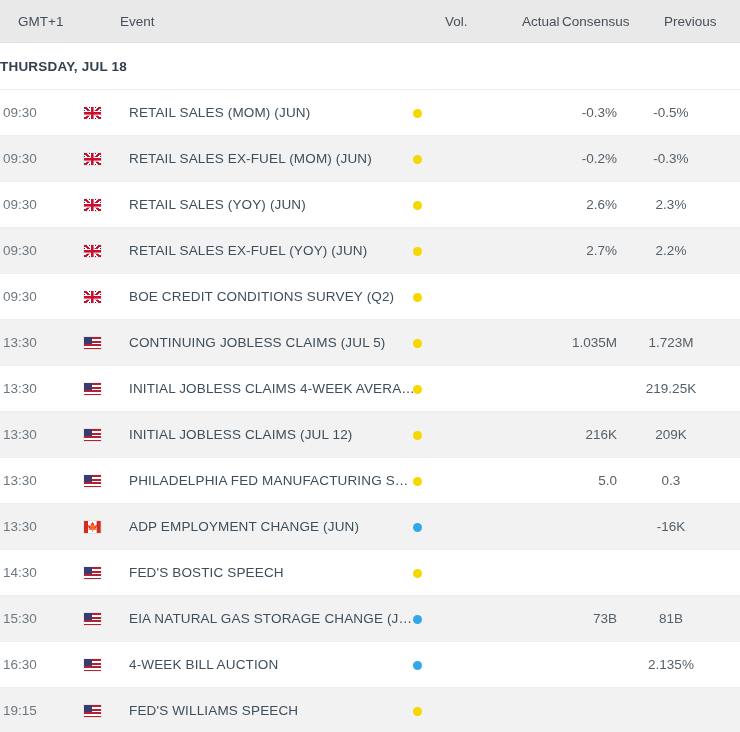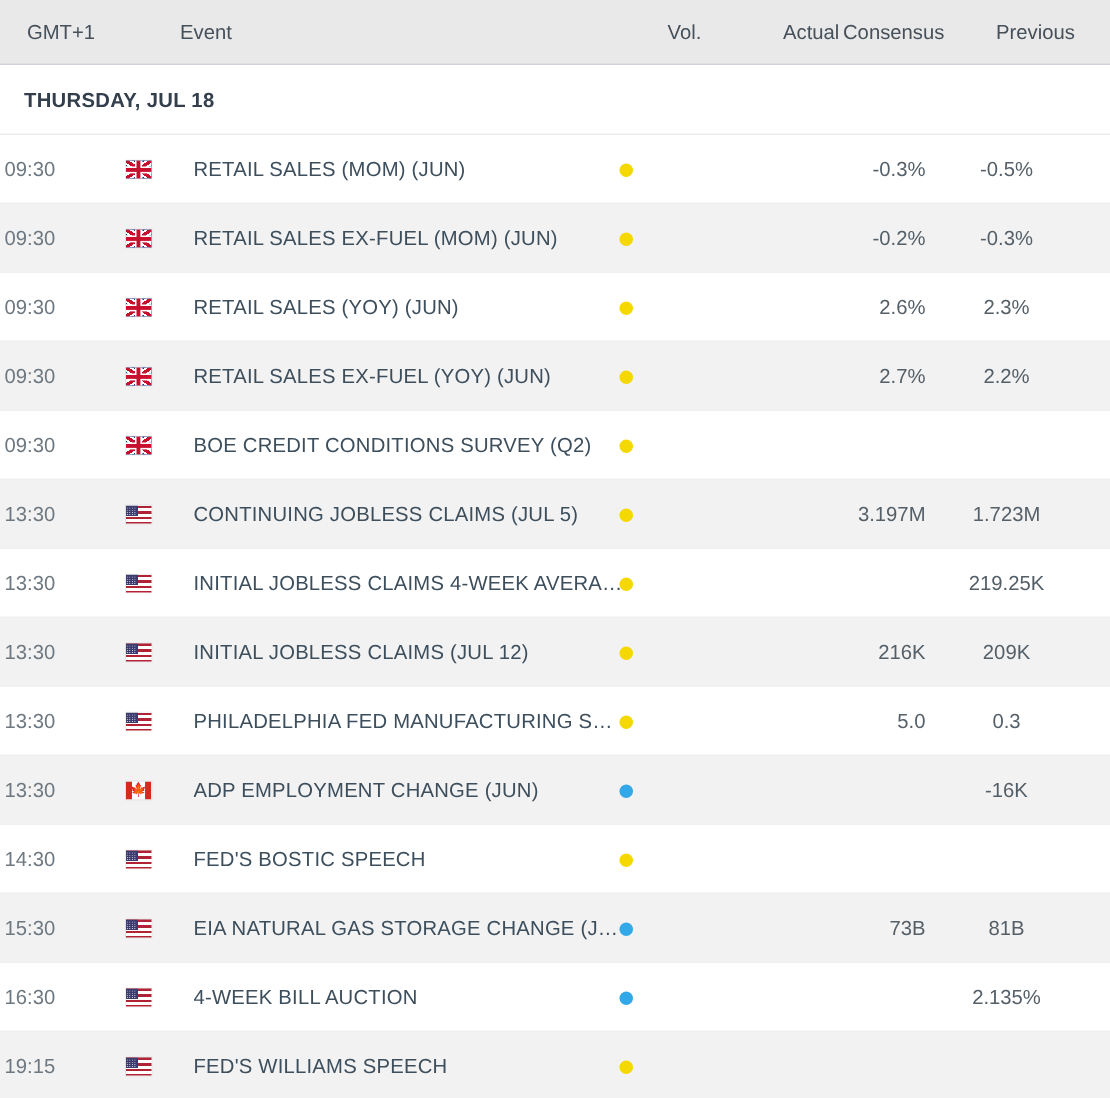--- a/index.html
+++ b/index.html
@@ -39,21 +39,21 @@
   .h-event    { left: 120px; }
   .h-vol      { left: 413px; margin-left: 32px; }
   .h-actual   { left: 478px; margin-left: 44px; }
   .h-cons     { left: 562px; }
   .h-prev     { left: 664px; }
 
   
   .date-heading {
     height: 47px;
     line-height: 47px;
-    padding-left: 16px;
+    padding-left: 0px;
     font-size: 13.5px;
     font-weight: bold;
     color: #333f4d;
     letter-spacing: 0.2px;
     background: #ffffff;
     white-space: nowrap;
     border-bottom: 1px solid #ececec;
   }
 
   
@@ -304,21 +304,21 @@
         <div class="cell c-prev"></div>
       </div>
       <div class="row alt">
         <div class="cell c-time">13:30</div>
         <div class="cell c-flag"><span class="flag flag-us"></span></div>
         <div class="cell c-event">CONTINUING JOBLESS CLAIMS (JUL 5)</div>
         <div class="cell c-vol">
           <span class="dot" style="background: rgb(245, 216, 0);"></span>
         </div>
         <div class="cell c-actual"></div>
-        <div class="cell c-cons">3.197M</div>
+        <div class="cell c-cons">1.035M</div>
         <div class="cell c-prev">1.723M</div>
       </div>
       <div class="row">
         <div class="cell c-time">13:30</div>
         <div class="cell c-flag"><span class="flag flag-us"></span></div>
         <div class="cell c-event">INITIAL JOBLESS CLAIMS 4-WEEK AVERAGE (JUL 12)</div>
         <div class="cell c-vol">
           <span class="dot" style="background: rgb(245, 216, 0);"></span>
         </div>
         <div class="cell c-actual"></div>

